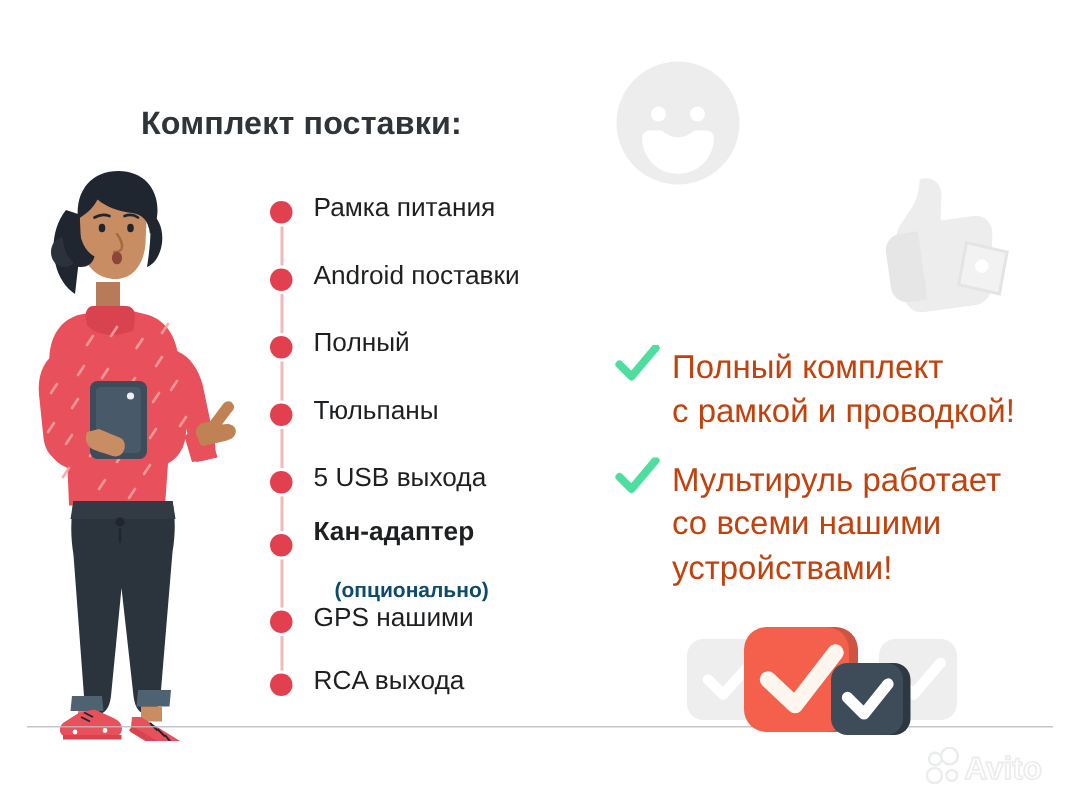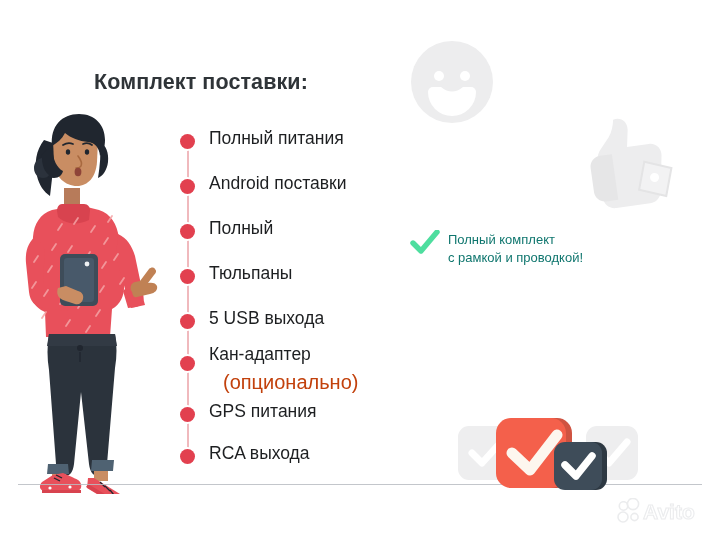--- a/index.html
+++ b/index.html
@@ -120,25 +120,25 @@
     left: 31px;
     top: -3px;
     font-size: 17.5px;
     color: #1d1f21;
     font-weight: 400;
     white-space: nowrap;
     line-height: 1.35;
   }
   .spec-sub {
     display: block;
-    font-size: 20px;
-    color: #c2410c;
+    font-size: 14px;
+    color: #0c4a6e;
     padding-left: 14px;
     line-height: 1.2;
-    margin-top: 3px;
+    margin-top: 18px;
   }
 
   
   .benefits {
     position: absolute;
     left: 410px;
     top: 230px;
     width: 290px;
   }
   .benefit {
@@ -147,23 +147,23 @@
     padding-left: 38px;
   }
   .benefit-check {
     position: absolute;
     left: 0;
     top: 0px;
     width: 30px;
     height: 26px;
   }
   .benefit-text {
-    font-size: 13px;
+    font-size: 22px;
     line-height: 1.34;
-    color: #0f766e;
+    color: #c2410c;
     font-weight: 400;
     white-space: pre-line;
   }
 
   
   .avito-mark {
     position: absolute;
     left: 617px;
     top: 498px;
     width: 92px;
@@ -298,21 +298,21 @@
 
   <div class="ground-line"></div>
 
   <div class="page-title">Комплект поставки:</div>
 
   <div class="spec-list">
     <div class="timeline-rail"></div>
 
     <div class="spec-item" style="top:0px;">
       <span class="spec-dot"></span>
-      <span class="spec-text">Полный питания</span>
+      <span class="spec-text">Рамка питания</span>
     </div>
 
     <div class="spec-item" style="top:45px;">
       <span class="spec-dot"></span>
       <span class="spec-text">Android поставки</span>
     </div>
 
     <div class="spec-item" style="top:90px;">
       <span class="spec-dot"></span>
       <span class="spec-text">Полный</span>
@@ -323,49 +323,59 @@
       <span class="spec-text">Тюльпаны</span>
     </div>
 
     <div class="spec-item" style="top:180px;">
       <span class="spec-dot"></span>
       <span class="spec-text">5 USB выхода</span>
     </div>
 
     <div class="spec-item" style="top:222px;">
       <span class="spec-dot"></span>
-      <span class="spec-text" style="top:-9px;">
+      <span class="spec-text" style="top:-9px;font-weight:bold;">
         <span>Кан-адаптер</span>
         <span class="spec-sub">(опционально)</span>
       </span>
     </div>
 
     <div class="spec-item" style="top:273px;">
       <span class="spec-dot"></span>
-      <span class="spec-text">GPS питания</span>
+      <span class="spec-text">GPS нашими</span>
     </div>
 
     <div class="spec-item" style="top:315px;">
       <span class="spec-dot"></span>
       <span class="spec-text">RCA выхода</span>
     </div>
   </div>
 
   <div class="benefits">
 
     <div class="benefit">
       <span class="benefit-check">
         <svg viewBox="0 0 30 26" width="30" height="26" aria-hidden="true">
           <path d="M3 13 L11 21 L27 2" fill="none" stroke="#4ede9f" stroke-width="5.4" stroke-linecap="round" stroke-linejoin="round"></path>
         </svg>
       </span>
       <span class="benefit-text">Полный комплект
 с рамкой и проводкой!</span>
     </div>
 
+    <div class="benefit">
+      <span class="benefit-check">
+        <svg viewBox="0 0 30 26" width="30" height="26" aria-hidden="true">
+          <path d="M3 13 L11 21 L27 2" fill="none" stroke="#4ede9f" stroke-width="5.4" stroke-linecap="round" stroke-linejoin="round"></path>
+        </svg>
+      </span>
+      <span class="benefit-text">Мультируль работает
+со всеми нашими
+устройствами!</span>
+    </div>
 
   </div>
 
   <div class="deco-checkcards">
     <svg viewBox="0 0 180 92" width="180" height="92" aria-hidden="true">
 
       <rect x="0" y="22" width="54" height="54" rx="11" fill="#eeeeef"></rect>
       <path d="M14 49 L24 59 L43 38" fill="none" stroke="#ffffff" stroke-width="7" stroke-linecap="round" stroke-linejoin="round"></path>
 
       <rect x="128" y="22" width="52" height="54" rx="11" fill="#eeeeef"></rect>

